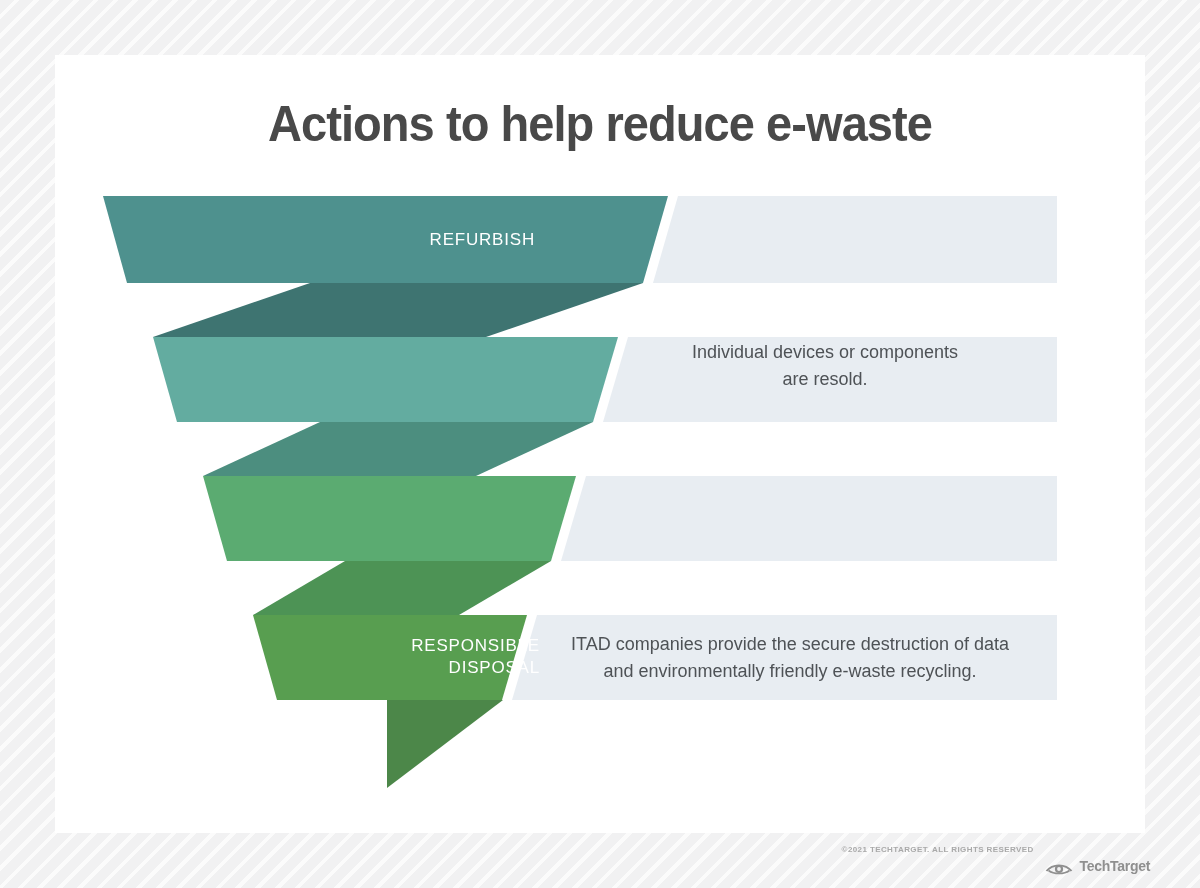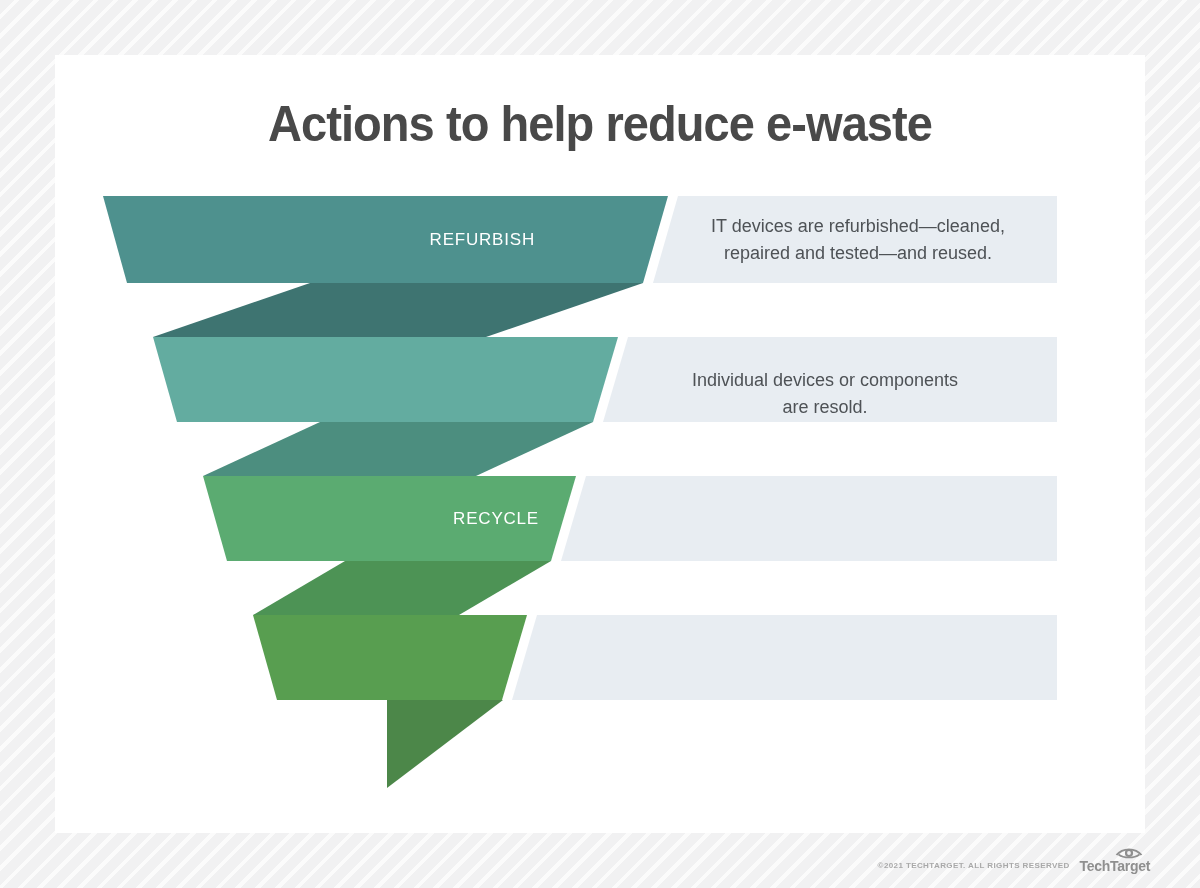--- a/index.html
+++ b/index.html
@@ -29,23 +29,23 @@
     position:absolute;width:470px;text-align:center;
     color:#4e5256;font-size:18px;line-height:27px;
     white-space:pre-line;
   }
   .footer{
     position:absolute;top:845px;right:50px;
     display:flex;align-items:flex-end;gap:10px;
   }
   .copyright{
     font-size:8px;font-weight:bold;color:#a9a9a9;letter-spacing:.4px;
-    margin-bottom:4px;white-space:nowrap;
+    margin-bottom:20px;white-space:nowrap;
   }
-  .brand{display:flex;flex-direction:column;align-items:flex-end;}
+  .brand{display:flex;align-items:flex-end;}
   .brand .eye{margin-right:6px;margin-bottom:-1px;}
   .brand-name{
     font-size:14px;font-weight:bold;color:#8f8f8f;letter-spacing:-.3px;
   }
 </style>
 </head>
 <body>
 
 <div class="card">
 
@@ -64,26 +64,27 @@
 
     <polygon points="48,141 613,141 588,228 72,228" fill="#4E918E"></polygon>
     <polygon points="98,282 563,282 538,367 122,367" fill="#63ACA0"></polygon>
     <polygon points="148,421 521,421 496,506 172,506" fill="#5BAB71"></polygon>
     <polygon points="198,560 472,560 447,645 222,645" fill="#589E50"></polygon>
 
     <polygon points="332,645 448,645 332,733" fill="#4C8749"></polygon>
   </svg>
 
   <div class="stage-label" style="left:180px;top:174px;">REFURBISH</div>
-  <div class="stage-label" style="left:184px;top:453px;">RECYCLE</div>
+  <div class="stage-label" style="left:185px;top:580px;">RESPONSIBLE
+DISPOSAL</div>
 
-  <div class="desc" style="left:568px;top:158px;">IT devices are refurbished—cleaned,
-repaired and tested—and reused.</div>
-  <div class="desc" style="left:535px;top:312px;">Individual devices or components
+  <div class="desc" style="left:535px;top:284px;">Individual devices or components
 are resold.</div>
+  <div class="desc" style="left:500px;top:576px;">ITAD companies provide the secure destruction of data
+and environmentally friendly e-waste recycling.</div>
 </div>
 
 <div class="footer">
   <div class="copyright">©2021 TECHTARGET. ALL RIGHTS RESERVED</div>
   <div class="brand">
     <svg class="eye" width="30" height="14" viewBox="0 0 30 14">
       <path d="M2.5 10 C8.5 2.5, 21.5 2.5, 27.5 10" fill="none" stroke="#8f8f8f" stroke-width="2"></path>
       <path d="M4.5 9.5 C10 13.5, 20 13.5, 25.5 9.5" fill="none" stroke="#8f8f8f" stroke-width="1.6"></path>
       <circle cx="15" cy="8" r="3" fill="none" stroke="#8f8f8f" stroke-width="2.2"></circle>
     </svg>

